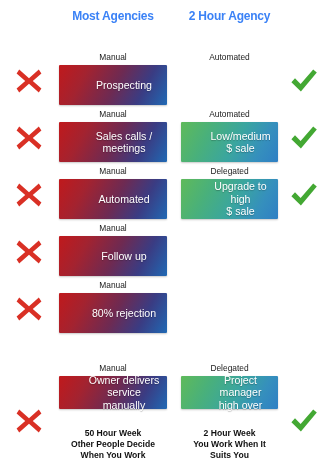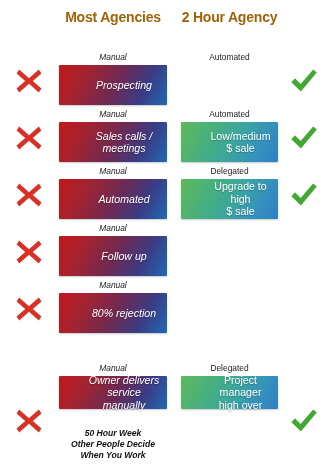--- a/index.html
+++ b/index.html
@@ -25,23 +25,23 @@
   
   .headers {
     position: absolute;
     top: 9px;
     left: 0;
     width: 333px;
     height: 22px;
   }
   .col-title {
     position: absolute;
-    font-size: 14px;
+    font-size: 12px;
     font-weight: bold;
-    color: #a16207;
+    color: #3b82f6;
     letter-spacing: -0.2px;
     white-space: nowrap;
   }
   .col-title.left  { left: 59px;  width: 108px; text-align: center; }
   .col-title.right { left: 181px; width: 97px;  text-align: center; }
 
   
   .rows {
     position: absolute;
     top: 52px;
@@ -51,21 +51,21 @@
   .row {
     position: relative;
     width: 333px;
     height: 57px;
   }
 
   .cell {
     position: absolute;
     top: 0;
   }
-  .cell.left  { left: 59px;  width: 108px; font-style: italic; }
+  .cell.left  { left: 59px;  width: 108px; }
   .cell.right { left: 181px; width: 97px; }
 
   .cap {
     font-size: 8.4px;
     font-weight: normal;
     color: #1a1a1a;
     text-align: center;
     line-height: 11px;
     height: 12px;
     white-space: nowrap;
@@ -268,20 +268,23 @@
 Other People Decide
 When You Work</div>
     </div>
 
     <div class="cell right">
       <div class="cap">Delegated</div>
       <div class="box green">
         <span class="label">Project manager
 high over</span>
       </div>
+      <div class="note">2 Hour Week
+You Work When It
+Suits You</div>
     </div>
 
     <div class="mark check">
       <svg viewBox="0 0 30 30" xmlns="http://www.w3.org/2000/svg">
         <path d="M2.4 16.2 L6.0 12.2 L11.6 18.0 L24.2 3.4 L27.8 6.6 L11.9 25.6 Z" fill="#43a833"></path>
       </svg>
     </div>
   </div>
 
 </div>

